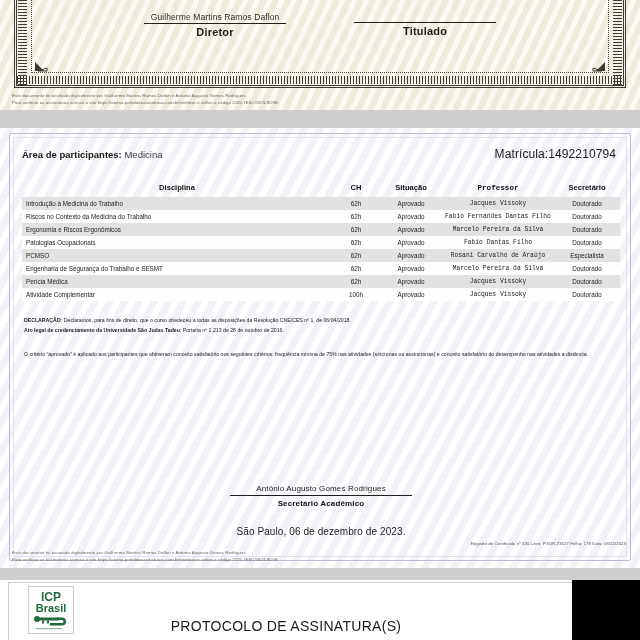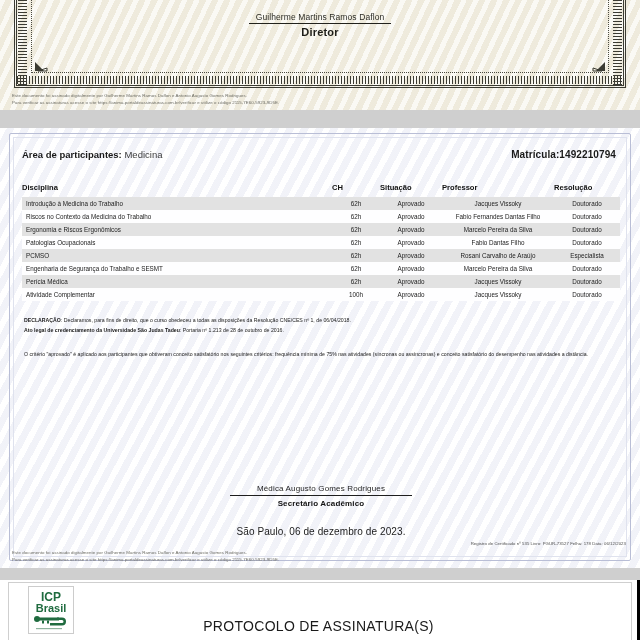--- a/index.html
+++ b/index.html
@@ -180,50 +180,50 @@
     font-size: 9.5px;
     font-weight: bold;
     color: #1a1a1a;
   }
   .area-value {
     font-size: 9.5px;
     font-weight: normal;
     color: #3c3c3c;
   }
   .matricula {
-    font-size: 10px;
-    font-weight: bold;
+    font-size: 12px;
+    font-weight: normal;
     color: #1a1a1a;
     letter-spacing: 0.1px;
   }
 
   
   .disc-table {
     width: 100%;
     border-collapse: collapse;
     margin-top: 19px;
     table-layout: fixed;
   }
   .disc-table th {
     font-size: 7.6px;
     font-weight: bold;
     color: #111;
     padding: 2px 0 5px 0;
-    text-align: left;
+    text-align: center;
   }
   .disc-table td {
     font-size: 6.3px;
     color: #222;
     padding: 3px 0;
     vertical-align: middle;
   }
   .col-disc  { width: 310px; text-align: left; }
   .col-ch    { width: 48px;  text-align: center; }
   .col-sit   { width: 62px;  text-align: center; }
-  .col-prof  { width: 112px; text-align: center; }
+  .col-prof  { width: 112px; text-align: center; font-family: Liberation Mono, monospace; }
   .col-tit   { width: 66px;  text-align: center; }
 
   .disc-table td.col-disc { padding-left: 4px; }
 
   .disc-table tbody tr.odd  { background: #e2e2e2; }
   .disc-table tbody tr.even { background: #fefeff; }
 
   
   .declaration {
     margin-top: 15px;
@@ -294,21 +294,21 @@
     color: #6b6b63;
     letter-spacing: 0.05px;
     white-space: nowrap;
     z-index: 3;
   }
 
   
   .page-proto {
     position: absolute;
     left: 0; top: 580px;
-    width: 637px;
+    width: 572px;
     height: 60px;
     background: #ffffff;
     overflow: hidden;
   }
   .proto-frame {
     position: absolute;
     left: 8px; top: 2px;
     width: 624px; height: 70px;
     border: 1px solid #cfcfcf;
   }
@@ -356,20 +356,25 @@
         <path d="M4 13 L13 13 L13 10 Z" fill="none" stroke="#3b3b33" stroke-width="1"></path>
       </svg>
     </div>
 
     <div class="cert-sig-area">
       <div class="sig-block">
         <div class="sig-name">Guilherme Martins Ramos Daflon</div>
         <div class="sig-line sig-line-a"></div>
         <div class="sig-role">Diretor</div>
       </div>
+      <div class="sig-block">
+        <div class="sig-name sig-spacer"></div>
+        <div class="sig-line sig-line-b"></div>
+        <div class="sig-role">Titulado</div>
+      </div>
     </div>
 
     <div class="cert-footnote">
       <div>Este documento foi assinado digitalmente por Guilherme Martins Ramos Daflon e Antonio Augusto Gomes Rodrigues.</div>
       <div>Para verificar as assinaturas acesse o site https://anima.portaldeassinaturas.com.br/verificar e utilize o código 2115-7E60-5923-9D5E.</div>
     </div>
   </div>
 
   <div class="gap gap-1"></div>
 
@@ -387,21 +392,21 @@
         <div class="matricula">Matrícula:1492210794</div>
       </div>
 
       <table class="disc-table">
         <thead>
           <tr>
             <th class="col-disc">Disciplina</th>
             <th class="col-ch">CH</th>
             <th class="col-sit">Situação</th>
             <th class="col-prof">Professor</th>
-            <th class="col-tit">Resolução</th>
+            <th class="col-tit">Secretário</th>
           </tr>
         </thead>
         <tbody id="disc-rows">
             <tr class="odd">
               <td class="col-disc">Introdução à Medicina do Trabalho</td>
               <td class="col-ch">62h</td>
               <td class="col-sit">Aprovado</td>
               <td class="col-prof">Jacques Vissoky</td>
               <td class="col-tit">Doutorado</td>
             </tr>
@@ -462,21 +467,21 @@
           <b>DECLARAÇÃO</b><span>: Declaramos, para fins de direito, que o curso obedeceu a todas as disposições da Resolução CNE/CES nº 1, de  06/04/2018.</span>
         </div>
         <div>
           <b>Ato legal de credenciamento da Universidade São Judas Tadeu</b><span>: Portaria nº 1.213 de 28 de outubro de 2016.</span>
         </div>
       </div>
 
       <div class="criterio">O critério "aprovado" é aplicado aos participantes que obtiveram conceito satisfatório nos seguintes critérios: frequência mínima de 75% nas atividades (síncronas ou assíncronas) e conceito satisfatório do desempenho nas atividades a distância.</div>
 
       <div class="sec-block">
-        <div class="sec-name">Médica Augusto Gomes Rodrigues</div>
+        <div class="sec-name">Antônio Augusto Gomes Rodrigues</div>
         <div class="sec-line"></div>
         <div class="sec-role">Secretário Acadêmico</div>
       </div>
 
       <div class="sec-date">São Paulo, 06 de dezembro de 2023.</div>
     </div>
 
     <div class="registro">Registro de Certificado nº 535 Livro: PGUR-73527 Felha: 178 Data: 06/12/2023</div>
 
     <div class="hist-footnote">

